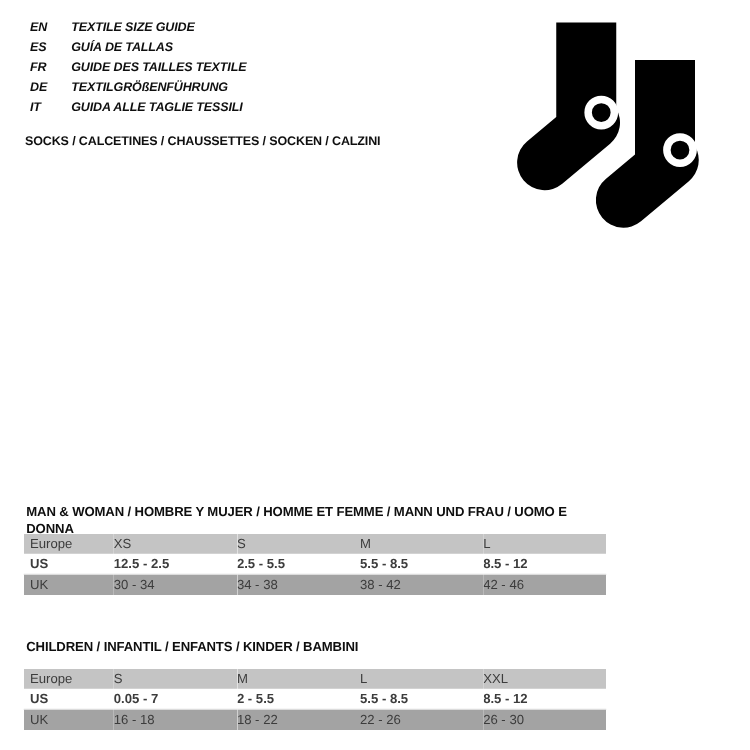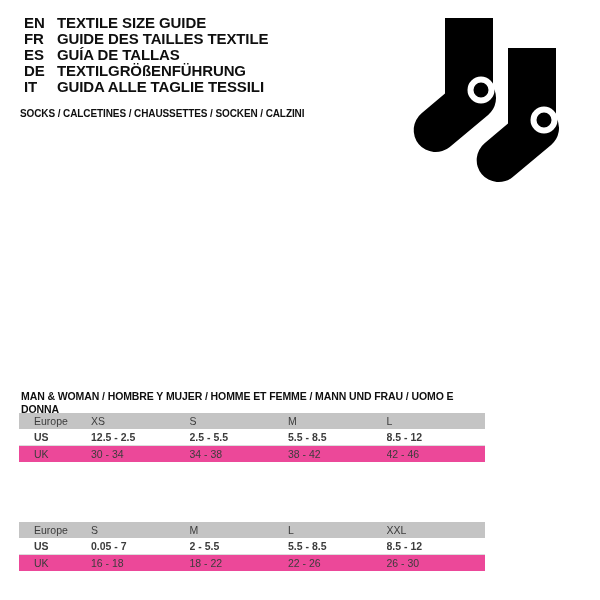--- a/index.html
+++ b/index.html
@@ -7,73 +7,73 @@
     width:600px; height:600px;
     background:#ffffff;
     font-family:"Liberation Sans","DejaVu Sans",sans-serif;
     position:relative;
     overflow:hidden;
     color:#111;
   }
 
   
   .lang-list { position:absolute; top:15px; left:24px; }
-  .lang-row { display:flex; line-height:16px; font-size:15px; font-weight:bold; letter-spacing:-0.1px; color:#0f0f0f; }
+  .lang-row { display:flex; line-height:16px; font-size:10px; font-weight:bold; letter-spacing:-0.1px; color:#0f0f0f;font-style:italic; }
   .lang-code { width:33px; flex:0 0 33px; }
 
   
   .product-line {
     position:absolute; top:108px; left:20px;
     font-size:10px; font-weight:bold; letter-spacing:-0.1px; color:#0f0f0f;
   }
 
   
   .socks-icon { position:absolute; left:412px; top:18px; width:148px; height:164px; overflow:visible; }
   .sock-fill { fill:#000000; }
   .sock-halo { fill:#ffffff; stroke:#ffffff; stroke-width:10; }
   .heel-ring { fill:none; stroke:#ffffff; stroke-width:6; }
 
   
   .table-block { position:absolute; left:19px; width:466px; }
-  #table-block-1 { top:390px; }
+  #table-block-1 { top:404px; }
   #table-block-2 { top:512px; }
   .table-title {
     margin:0 0 0 2px; height:13px; line-height:13px;
     font-size:10.5px; font-weight:bold; letter-spacing:-0.1px; color:#0f0f0f;
   }
   table.size-table {
     border-collapse:collapse; table-layout:fixed;
     width:466px; margin-top:10px;
   }
   .size-table th, .size-table td {
     font-size:10.5px; font-weight:normal; color:#3c3c3c;
     height:16px; padding:0; text-align:left;
     white-space:nowrap; overflow:hidden;
   }
   .size-table col.region-col { width:72px; }
   .size-table thead tr { background:#c4c4c4; }
-  .size-table .region { text-align:left; padding-left:15px; }
+  .size-table .region { text-align:left; padding-left:5px; }
   .size-table tr.row-us td { border-bottom:1px solid #dcdcdc;font-weight:bold; }
-  .size-table tr.row-uk { background:#ec4899; }
+  .size-table tr.row-uk { background:#a3a3a3; }
 </style>
 </head>
 <body>
 
 <div class="lang-list">
   <div class="lang-row">
     <span class="lang-code">EN</span>
     <span class="lang-label">TEXTILE SIZE GUIDE</span>
   </div>
   <div class="lang-row">
+    <span class="lang-code">ES</span>
+    <span class="lang-label">GUÍA DE TALLAS</span>
+  </div>
+  <div class="lang-row">
     <span class="lang-code">FR</span>
     <span class="lang-label">GUIDE DES TAILLES TEXTILE</span>
-  </div>
-  <div class="lang-row">
-    <span class="lang-code">ES</span>
-    <span class="lang-label">GUÍA DE TALLAS</span>
   </div>
   <div class="lang-row">
     <span class="lang-code">DE</span>
     <span class="lang-label">TEXTILGRÖßENFÜHRUNG</span>
   </div>
   <div class="lang-row">
     <span class="lang-code">IT</span>
     <span class="lang-label">GUIDA ALLE TAGLIE TESSILI</span>
   </div>
 </div>
@@ -129,20 +129,21 @@
         <td>30 - 34</td>
         <td>34 - 38</td>
         <td>38 - 42</td>
         <td>42 - 46</td>
       </tr>
     </tbody>
   </table>
 </section>
 
 <section class="table-block" id="table-block-2">
+  <h2 class="table-title">CHILDREN / INFANTIL / ENFANTS / KINDER / BAMBINI</h2>
   <table class="size-table">
     <colgroup>
         <col class="region-col">
         <col>
         <col>
         <col>
         <col>
       </colgroup>
     <thead>
       <tr>

